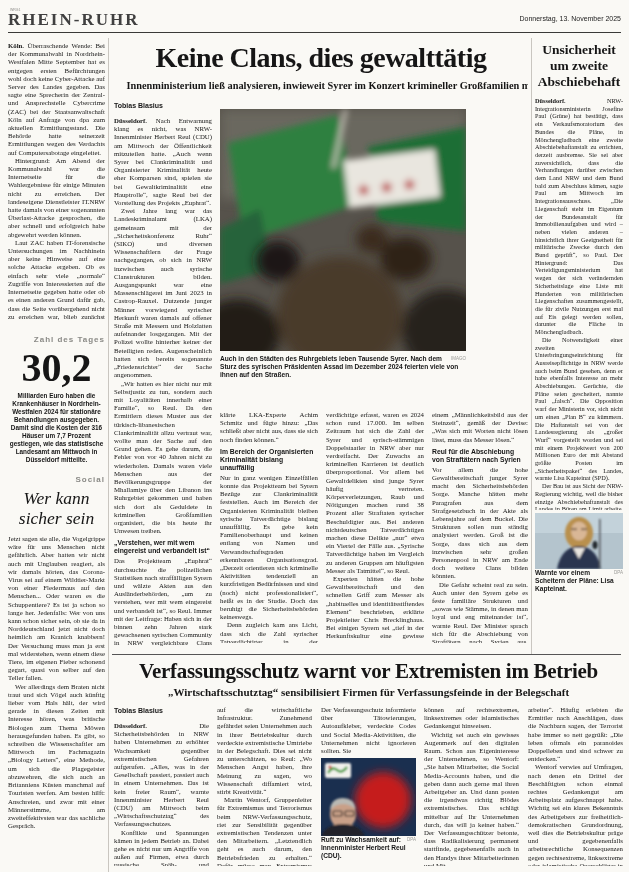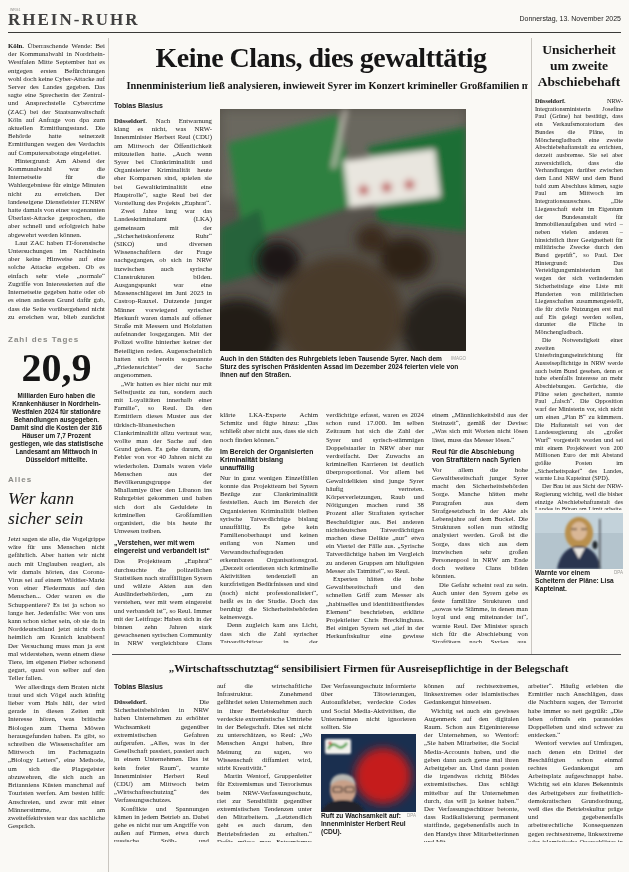--- a/index.html
+++ b/index.html
@@ -15,34 +15,34 @@
   .vrule{position:absolute;width:1px;background:#c9c6c0;}
   .vrule-left{left:108px;top:38px;height:834px;}
   .vrule-right{left:531px;top:38px;height:616px;}
   .hrule-mid{position:absolute;left:112px;right:8px;top:654px;height:1px;background:#555;}
   
   .bodytext p{margin:0;text-align:justify;text-indent:7px;}
   .bodytext p:first-child{text-indent:0;}
   .bodytext p.cont{text-indent:0;}
   .lead{font-weight:700;}
   .subhead{font:700 6.8px/8px "Liberation Sans",sans-serif;margin:4px 0 2px;text-align:left;text-indent:0;}
-  .label{font:700 8px/10px "Liberation Sans",sans-serif;letter-spacing:1px;color:#8a8a86;text-align:left;}
+  .label{font:700 8px/10px "Liberation Sans",sans-serif;letter-spacing:1px;color:#8a8a86;text-align:right;}
   .byline{font:700 7px/9px "Liberation Sans",sans-serif;margin-bottom:7px;}
   .caption{font:700 6.6px/8px "Liberation Sans",sans-serif;text-align:left;}
   .credit{font:4.5px/8px "Liberation Sans",sans-serif;color:#9a9a96;float:right;margin-left:3px;}
   figure{margin:0;}
   
   .sidebar{position:absolute;left:8px;top:42px;width:97px;height:828px;overflow:hidden;}
   .attack-head{margin:0 0 6px;font:700 13px/15.5px "Liberation Serif",serif;letter-spacing:-0.3px;}
   .attack-body{font:6.8px/8.2px "Liberation Serif",serif;height:281px;overflow:hidden;}
   .numberblock{margin-top:12px;}
   .big-number{font:700 40px/42px "Liberation Serif",serif;text-align:center;margin:2px 0 3px;}
   .number-text{font:700 6.4px/8px "Liberation Sans",sans-serif;text-align:center;margin:0;}
   .glosseblock{margin-top:11px;}
-  .glosse-head{margin:3px 0 7px;font:italic 400 17.5px/20px "Liberation Serif",serif;text-align:left;}
+  .glosse-head{margin:3px 0 7px;font:italic 400 17.5px/20px "Liberation Serif",serif;text-align:center;}
   .glosse-body{font:6.8px/8.2px "Liberation Serif",serif;}
   
   .main{position:absolute;left:114px;top:40px;width:414px;height:614px;overflow:hidden;}
   .main-head{margin:2px 0 0;text-align:center;font:700 28px/32px "Liberation Serif",serif;letter-spacing:-0.5px;}
   .main-sub{text-align:center;font:700 11px/13px "Liberation Serif",serif;margin-top:5px;white-space:nowrap;
             transform:scaleX(0.94);transform-origin:center;}
   .main-cols{position:relative;margin-top:9px;height:545px;}
   .mcol{position:absolute;font:6.8px/8.2px "Liberation Serif",serif;overflow:hidden;}
   .mc1{left:0;top:0;width:98px;height:545px;}
   .mc2{left:106px;top:310px;width:98px;height:232px;}
@@ -87,26 +87,26 @@
     <article>
       <div class="bodytext attack-body">
         <p><span class="lead">Köln.</span> <span>Überraschende Wende: Bei der Kommunalwahl in Nordrhein-Westfalen Mitte September hat es entgegen ersten Befürchtungen wohl doch keine Cyber-Attacke auf Server des Landes gegeben. Das sagte eine Sprecherin der Zentral- und Ansprechstelle Cybercrime (ZAC) bei der Staatsanwaltschaft Köln auf Anfrage von dpa zum aktuellen Ermittlungsstand. Die Behörde hatte seinerzeit Ermittlungen wegen des Verdachts auf Computersabotage eingeleitet.</span></p>
         <p>Hintergrund: Am Abend der Kommunalwahl war die Internetseite für die Wahlergebnisse für einige Minuten nicht zu erreichen. Der landeseigene Dienstleister IT.NRW hatte damals von einer sogenannten Überlast-Attacke gesprochen, die aber schnell und erfolgreich habe abgewehrt werden können.</p>
         <p><span>Laut ZAC haben IT-forensische Untersuchungen im Nachhinein aber keine Hinweise auf eine solche Attacke ergeben. Ob es einfach sehr viele „normale“ Zugriffe von Interessierten auf die Internetseite gegeben hatte oder ob es einen anderen Grund dafür gab, dass die Seite vorübergehend nicht zu erreichen war, blieb zunächst unklar. IT.NRW selbst gab der Nachrichtenagentur mit Verweis auf das noch laufende Ermittlungsverfahren keine Auskünfte.</span> </p>
       </div>
     </article>
 
     <section class="numberblock">
       <div class="label">Zahl des Tages</div>
-      <div class="big-number">20,9</div>
+      <div class="big-number">30,2</div>
       <p class="number-text"><span>Milliarden Euro</span> <span>haben die Krankenhäuser in Nordrhein-Westfalen 2024 für stationäre Behandlungen ausgegeben. Damit sind die Kosten der 316 Häuser um 7,7 Prozent gestiegen, wie das statistische Landesamt am Mittwoch in Düsseldorf mitteilte.</span></p>
     </section>
 
     <section class="glosseblock">
-      <div class="label">Alles</div>
+      <div class="label">Social</div>
       <h3 class="glosse-head">Wer kann sicher sein</h3>
       <div class="bodytext glosse-body">
         <p>Jetzt sagen sie alle, die Vogelgrippe wäre für uns Menschen nicht gefährlich. Aber hatten wir nicht auch mit Unglauben reagiert, als wir damals hörten, das Corona-Virus sei auf einem Wildtier-Markt von einer Fledermaus auf den Menschen... Oder waren es die Schuppentiere? Es ist ja schon so lange her. Jedenfalls: Wer von uns kann schon sicher sein, ob sie da in Norddeutschland jetzt nicht doch heimlich am Kranich knabbern! Der Versuchung muss man ja erst mal widerstehen, wenn einem diese Tiere, im eigenen Fieber schonend gegart, quasi von selber auf den Teller fallen.</p>
         <p>Wer allerdings dem Braten nicht traut und sich Vögel auch künftig lieber vom Hals hält, der wird gerade in diesen Zeiten mit Interesse hören, was britische Biologen zum Thema Möwen herausgefunden haben. Es gibt, so schreiben die Wissenschaftler am Mittwoch im Fachmagazin „Biology Letters“, eine Methode, um sich die Plagegeister abzuwehren, die sich auch an Britanniens Küsten manchmal auf Touristen werfen. Am besten hilft: Anschreien, und zwar mit einer Männerstimme, am zweiteffektivsten war das sachliche Gespräch.</p>
 
       </div>
     </section>
   </aside>
 
   <section class="main">
@@ -207,21 +207,22 @@
           <rect x="46" y="15" width="6" height="2.2" fill="#5d4a33" opacity="0.6"></rect>
         </g>
       </svg>
     </figure>
     <figcaption class="caption">
       <span class="credit">DPA</span><span>Warnte vor einem Scheitern der Pläne: Lisa Kapteinat.</span>
     </figcaption>
   </aside>
 
   <section class="bottom">
-    <div class="bottom-sub">„Wirtschaftsschutztag“ sensibilisiert Firmen für Ausreisepflichtige in der Belegschaft</div>
+    <h2 class="bottom-head">Verfassungsschutz warnt vor Extremisten im Betrieb</h2>
+    <div class="bottom-sub">„Wirtschaftsschutztag“ sensibilisiert Firmen für Verfassungsfeinde in der Belegschaft</div>
     <div class="bottom-cols">
 
       <div class="bcol bc1 bodytext">
         <div class="byline">Tobias Blasius</div>
         <p class="cont"><span class="lead">Düsseldorf.</span> <span>Die Sicherheitsbehörden in NRW haben Unternehmen zu erhöhter Wachsamkeit gegenüber extremistischen Gefahren aufgerufen. „Alles, was in der Gesellschaft passiert, passiert auch in einem Unternehmen. Das ist kein freier Raum“, warnte Innenminister Herbert Reul (CDU) am Mittwoch beim „Wirtschaftsschutztag“ des Verfassungsschutzes.</span></p>
         <p>Konflikte und Spannungen kämen in jedem Betrieb an. Dabei gehe es nicht nur um Angriffe von außen auf Firmen, etwa durch russische Späh- und Sabotageaktionen oder linksextremistische Anschläge</p>
       </div>
 
       <div class="bcol bc2 bodytext">
         <p class="cont">auf die wirtschaftliche Infrastruktur. Zunehmend gefährdet seien Unternehmen auch in ihrer Betriebskultur durch verdeckte extremistische Umtriebe in der Belegschaft. Dies sei nicht zu unterschätzen, so Reul: „Wo Menschen Angst haben, ihre Meinung zu sagen, wo Wissenschaft diffamiert wird, stirbt Kreativität.“</p>

